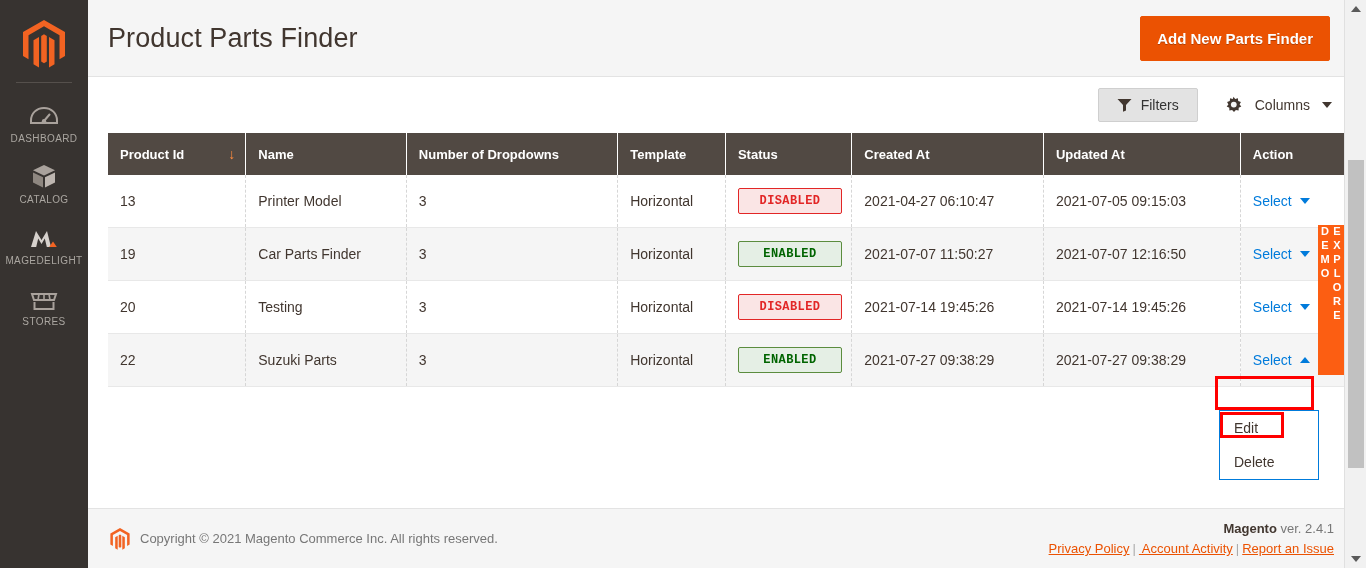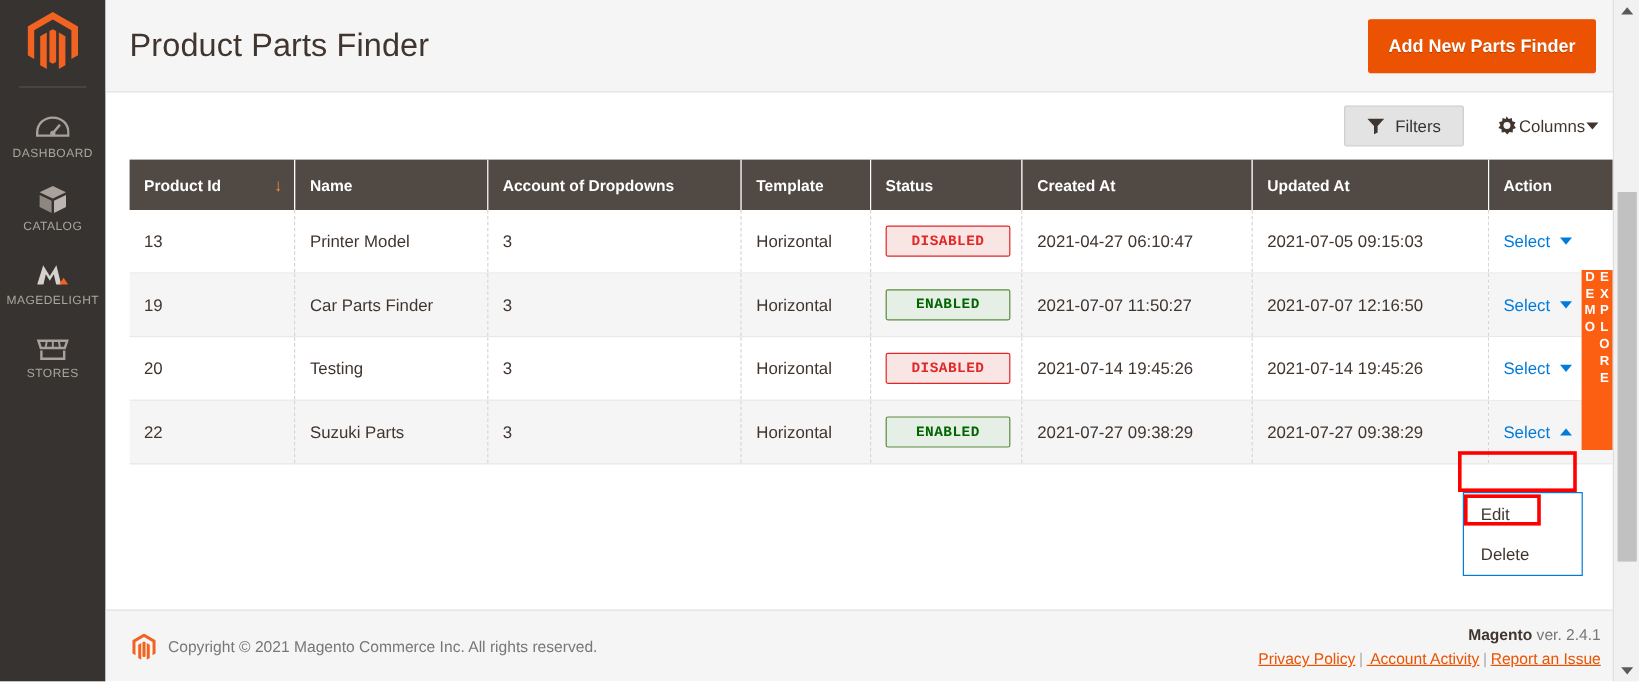--- a/index.html
+++ b/index.html
@@ -9,20 +9,21 @@
     background: #ffffff;
     overflow: hidden;
   }
   .app { position: relative; width: 1366px; height: 568px; display: flex; }
 
   
   .sidebar {
     width: 88px; height: 568px; flex: 0 0 88px;
     background: #373330;
     display: flex; flex-direction: column; align-items: center;
+    padding-top: 10px;
   }
   .logo-wrap { width: 88px; height: 68px; display: flex; align-items: center; justify-content: center; }
   .logo-hex { width: 42px; height: 48px; }
   .side-divider { width: 56px; height: 1px; background: #55504c; margin: 4px 0 10px 0; }
   .nav-item {
     width: 88px; padding: 9px 0 10px 0;
     display: flex; flex-direction: column; align-items: center; cursor: pointer;
   }
   .nav-icon { height: 26px; display: flex; align-items: flex-end; justify-content: center; margin-bottom: 5px; }
   .nav-label {
@@ -56,21 +57,21 @@
     display: flex; justify-content: flex-end; align-items: center;
     height: 56px; gap: 24px; padding-right: 10px;
   }
   .btn-filters {
     background: #e3e3e3; border: 1px solid #cfcfcf; border-radius: 2px;
     color: #333333; font-size: 14px;
     padding: 8px 18px; display: flex; align-items: center; gap: 9px; cursor: pointer;
     font-family: "Liberation Sans", sans-serif;
   }
   .columns-ctl {
-    display: flex; align-items: center; gap: 1px; cursor: pointer;
+    display: flex; align-items: center; gap: 12px; cursor: pointer;
     color: #41362f; font-size: 14px; padding: 8px 2px;
   }
   .caret-down {
     width: 0; height: 0; border-left: 5px solid transparent; border-right: 5px solid transparent;
     border-top: 6px solid #41362f;
   }
 
   .grid-meta {
     display: flex; align-items: center; justify-content: space-between;
     height: 54px; padding: 0 10px 0 8px;
@@ -292,21 +293,21 @@
         </colgroup>
         <thead>
           <tr>
             <th>
               <div class="th-inner">
                 <span>Product Id</span>
                 <span class="sort-arrow">↓</span>
               </div>
             </th>
             <th>Name</th>
-            <th>Account of Dropdowns</th>
+            <th>Number of Dropdowns</th>
             <th>Template</th>
             <th>Status</th>
             <th>Created At</th>
             <th>Updated At</th>
             <th>Action</th>
           </tr>
         </thead>
         <tbody>
           <tr>
             <td>13</td>

